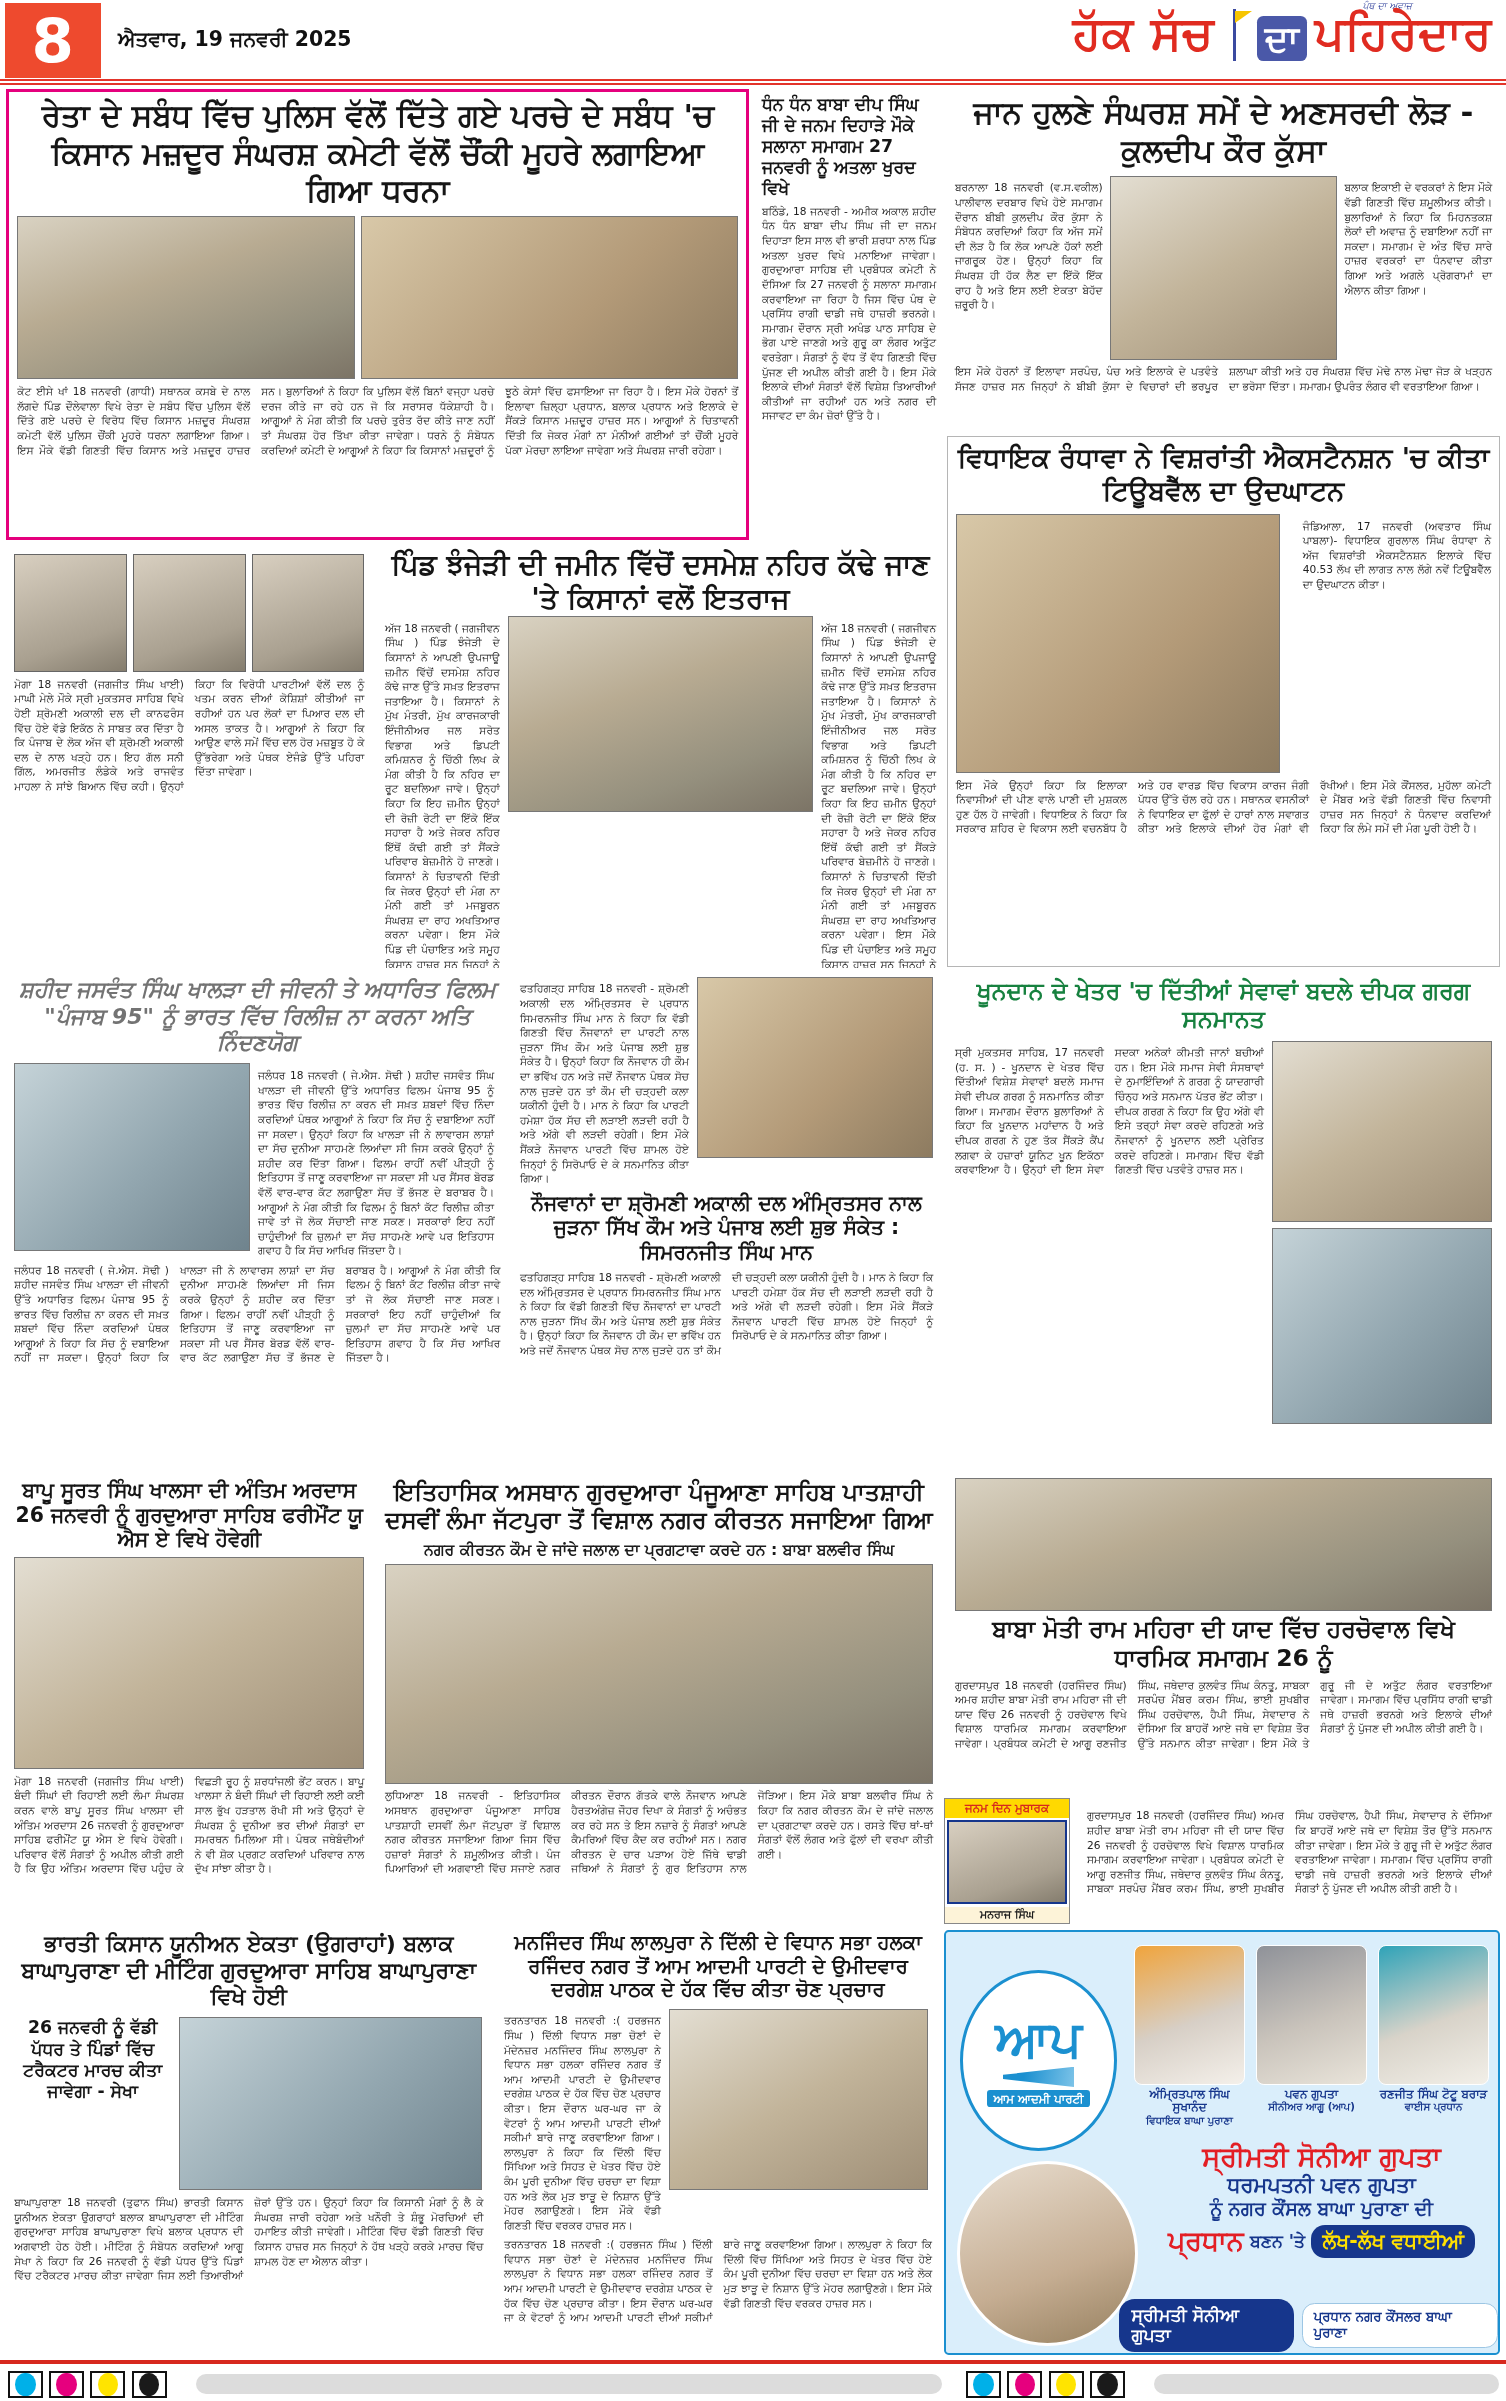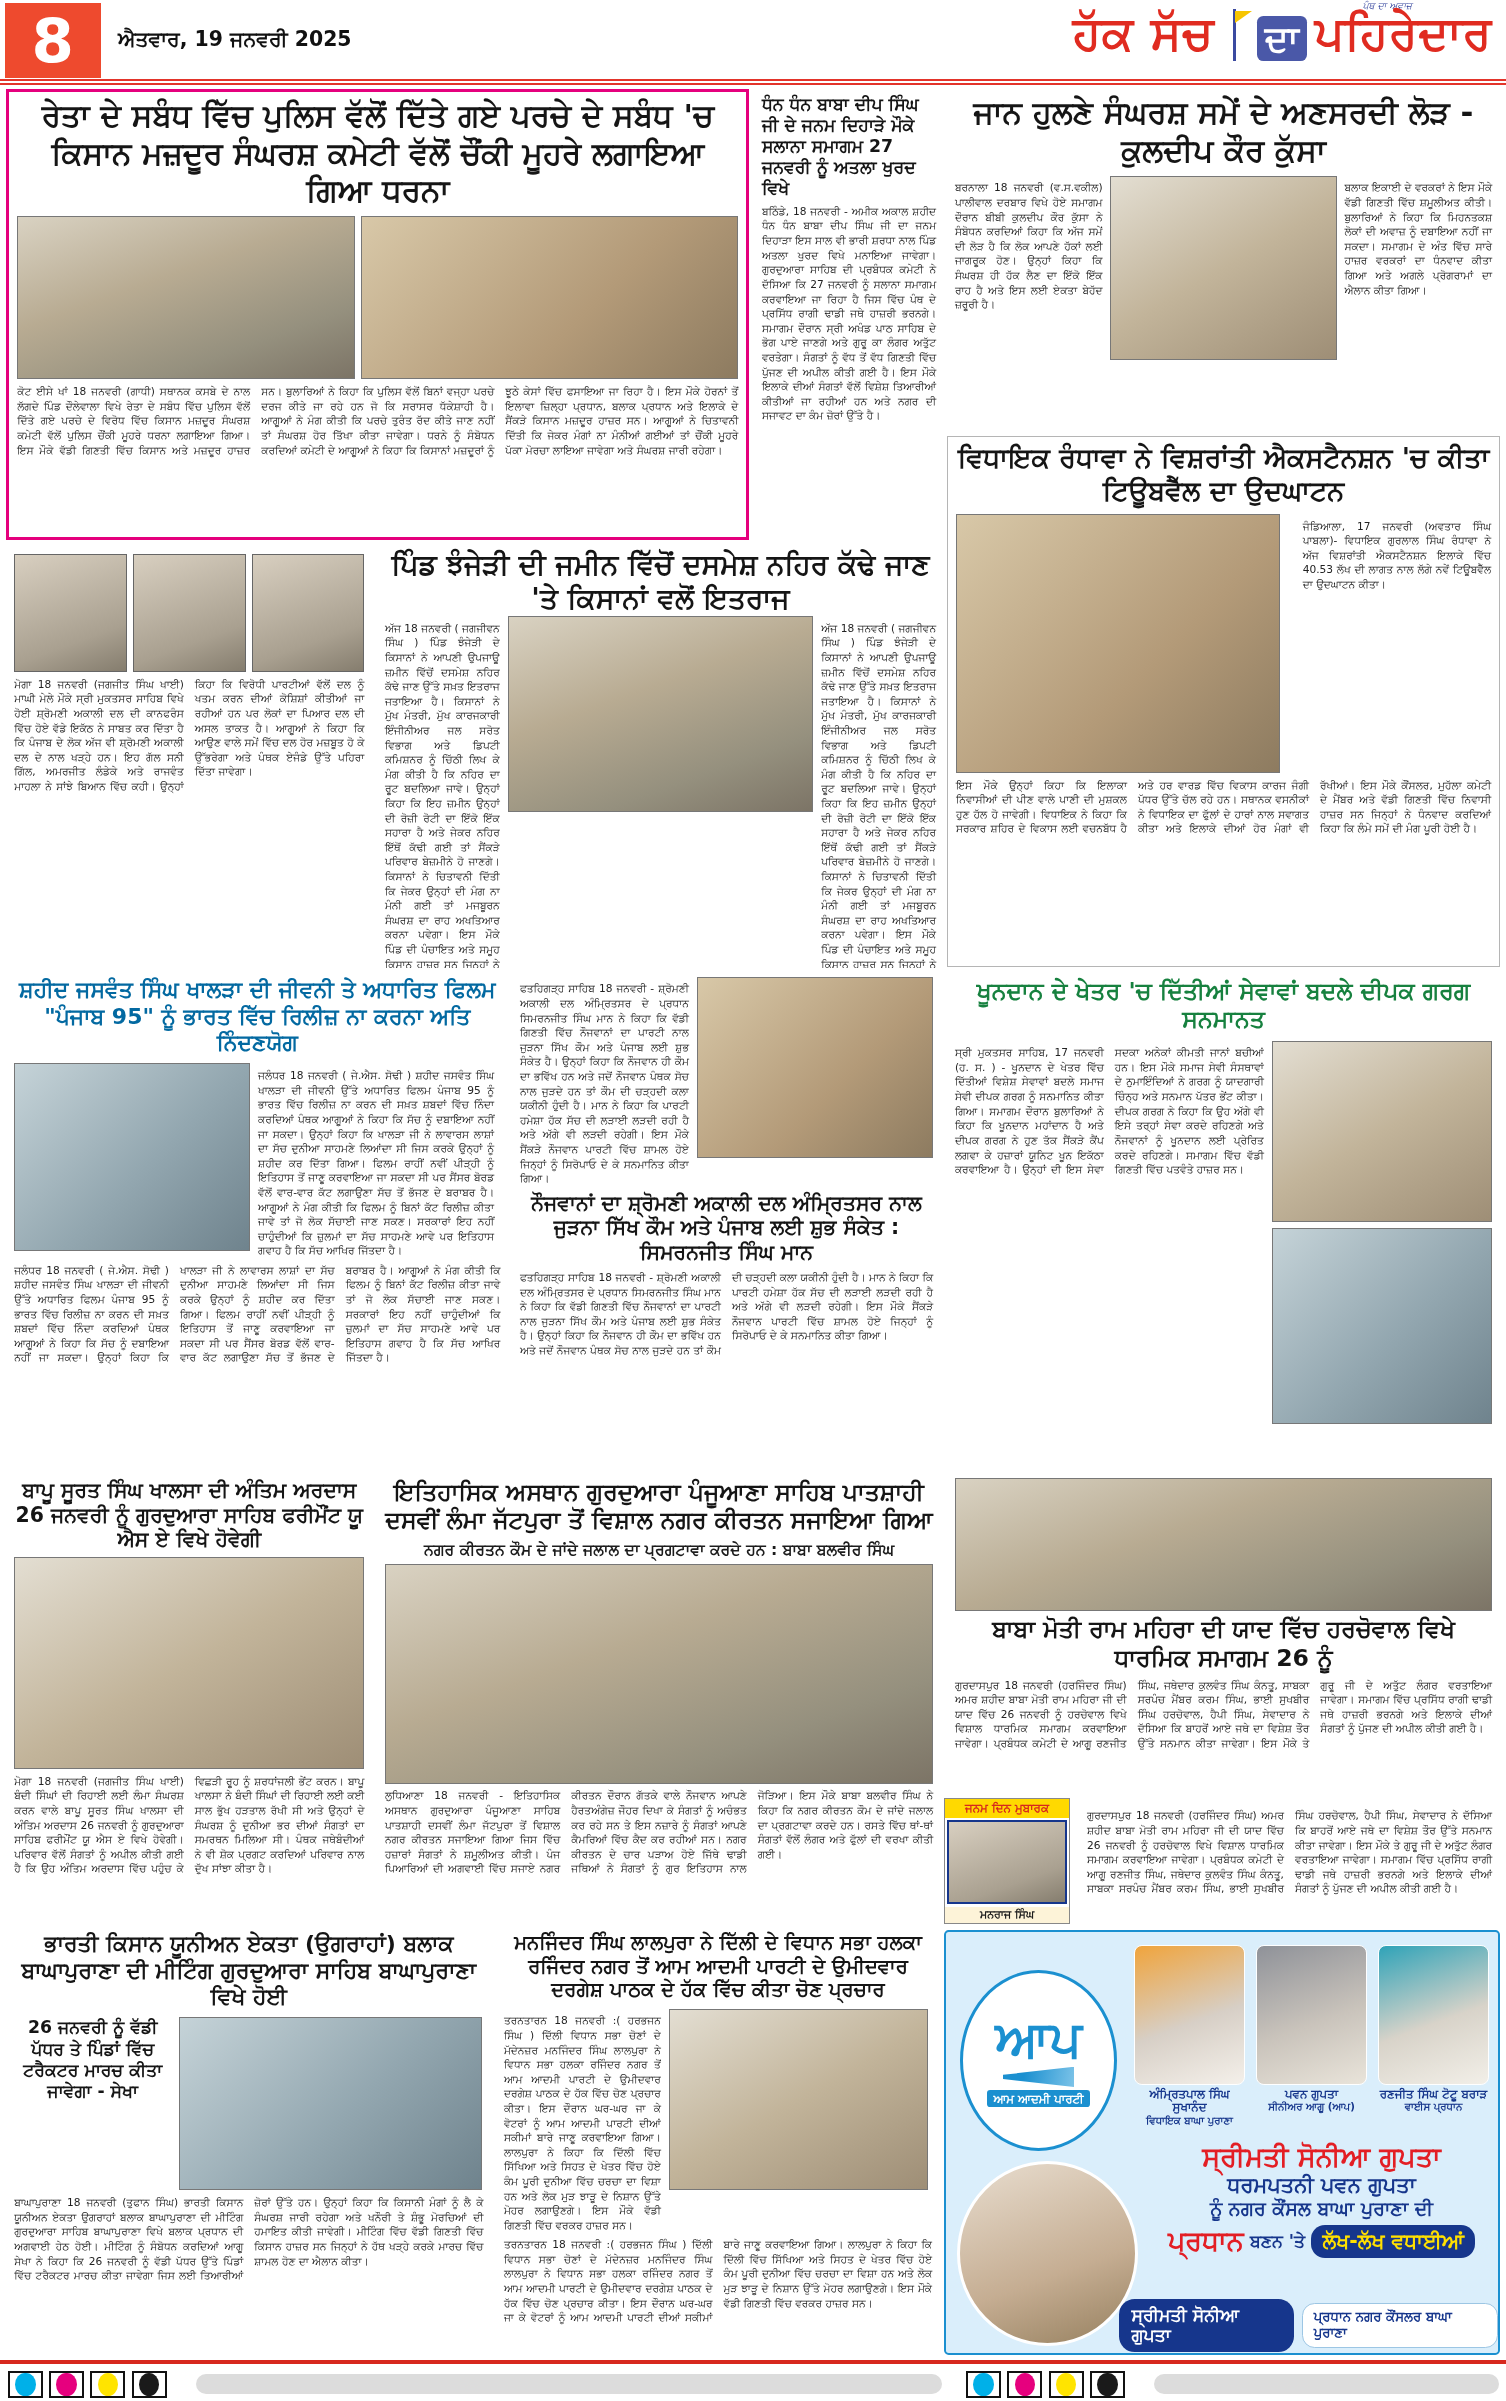--- a/index.html
+++ b/index.html
@@ -22,21 +22,21 @@
   .mast-flag { position:relative; width:27px; height:52px; }
   .mast-flag .pole { position:absolute; left:11px; top:0; width:3.1px; height:52px; background:#3b4aa0; }
   .mast-flag .pennant { position:absolute; left:12.6px; top:1.6px; width:0; height:0;
     border-top:12.6px solid #f7c500; border-right:17.3px solid transparent; }
   .mast-tag { position:absolute; right:94px; top:0; font-size:9.4px; color:#3b4aa0; font-style:italic; }
   .hdr-rule { position:absolute; left:0; top:79px; width:1506px; height:6.3px;
     border-top:2.4px solid #e3342a; border-bottom:2.4px solid #e3342a; }
   
   .art { position:absolute; background:#fff; border:0.8px solid #b5b5b5; padding:4.7px 7.9px; overflow:hidden; }
   .hl { font-weight:bold; text-align:center; color:#151515; line-height:1.22; }
-  .hl.orange { color:#0369a1; }
+  .hl.orange { color:#737373;font-style:italic; }
   .hl.green  { color:#17813f; }
   .subhead { font-weight:bold; text-align:center; margin:4.7px 0; }
   .subhead.greenbar { background:#e4f1e4; padding:6.3px 4.7px; }
   .bodytxt { font-size:10.6px; line-height:1.38; text-align:justify; color:#222; margin-top:4.7px; }
   .cols2 { column-count:2; column-gap:11px; }
   .cols3 { column-count:3; column-gap:11px; }
   .photo { background:linear-gradient(135deg,#cfc6b4 0%,#a8b0a2 45%,#8e9a92 100%);
     border:0.8px solid #777; width:100%; }
   .photo.warm { background:linear-gradient(135deg,#d8c8a8,#b39a78 60%,#8d7b60); }
   .photo.cool { background:linear-gradient(135deg,#c5d3d8,#93a7b0 55%,#6f838d); }
@@ -126,20 +126,21 @@
   <div class="bodytxt" style="height:298px;">ਬਠਿੰਡੇ, 18 ਜਨਵਰੀ - ਅਮੀਕ ਅਕਾਲ ਸ਼ਹੀਦ ਧੰਨ ਧੰਨ ਬਾਬਾ ਦੀਪ ਸਿੰਘ ਜੀ ਦਾ ਜਨਮ ਦਿਹਾੜਾ ਇਸ ਸਾਲ ਵੀ ਭਾਰੀ ਸ਼ਰਧਾ ਨਾਲ ਪਿੰਡ ਅਤਲਾ ਖੁਰਦ ਵਿਖੇ ਮਨਾਇਆ ਜਾਵੇਗਾ। ਗੁਰਦੁਆਰਾ ਸਾਹਿਬ ਦੀ ਪ੍ਰਬੰਧਕ ਕਮੇਟੀ ਨੇ ਦੱਸਿਆ ਕਿ 27 ਜਨਵਰੀ ਨੂੰ ਸਲਾਨਾ ਸਮਾਗਮ ਕਰਵਾਇਆ ਜਾ ਰਿਹਾ ਹੈ ਜਿਸ ਵਿੱਚ ਪੰਥ ਦੇ ਪ੍ਰਸਿੱਧ ਰਾਗੀ ਢਾਡੀ ਜਥੇ ਹਾਜ਼ਰੀ ਭਰਨਗੇ। ਸਮਾਗਮ ਦੌਰਾਨ ਸ੍ਰੀ ਅਖੰਡ ਪਾਠ ਸਾਹਿਬ ਦੇ ਭੋਗ ਪਾਏ ਜਾਣਗੇ ਅਤੇ ਗੁਰੂ ਕਾ ਲੰਗਰ ਅਤੁੱਟ ਵਰਤੇਗਾ। ਸੰਗਤਾਂ ਨੂੰ ਵੱਧ ਤੋਂ ਵੱਧ ਗਿਣਤੀ ਵਿੱਚ ਪੁੱਜਣ ਦੀ ਅਪੀਲ ਕੀਤੀ ਗਈ ਹੈ। ਇਸ ਮੌਕੇ ਇਲਾਕੇ ਦੀਆਂ ਸੰਗਤਾਂ ਵੱਲੋਂ ਵਿਸ਼ੇਸ਼ ਤਿਆਰੀਆਂ ਕੀਤੀਆਂ ਜਾ ਰਹੀਆਂ ਹਨ ਅਤੇ ਨਗਰ ਦੀ ਸਜਾਵਟ ਦਾ ਕੰਮ ਜ਼ੋਰਾਂ ਉੱਤੇ ਹੈ।</div>
 </div>
 
 <div class="art" style="left:947px; top:89px; width:553px; height:344px; border:none;">
   <div class="hl" style="font-size:31px;">ਜਾਨ ਹੁਲਣੇ ਸੰਘਰਸ਼ ਸਮੇਂ ਦੇ ਅਣਸਰਦੀ ਲੋੜ - ਕੁਲਦੀਪ ਕੌਰ ਕੁੱਸਾ</div>
   <div style="display:flex; gap:7.9px; margin-top:6.3px;">
     <div class="bodytxt" style="width:149px;">ਬਰਨਾਲਾ 18 ਜਨਵਰੀ (ਵ.ਸ.ਵਕੀਲ) ਪਾਲੀਵਾਲ ਦਰਬਾਰ ਵਿਖੇ ਹੋਏ ਸਮਾਗਮ ਦੌਰਾਨ ਬੀਬੀ ਕੁਲਦੀਪ ਕੌਰ ਕੁੱਸਾ ਨੇ ਸੰਬੋਧਨ ਕਰਦਿਆਂ ਕਿਹਾ ਕਿ ਅੱਜ ਸਮੇਂ ਦੀ ਲੋੜ ਹੈ ਕਿ ਲੋਕ ਆਪਣੇ ਹੱਕਾਂ ਲਈ ਜਾਗਰੂਕ ਹੋਣ। ਉਨ੍ਹਾਂ ਕਿਹਾ ਕਿ ਸੰਘਰਸ਼ ਹੀ ਹੱਕ ਲੈਣ ਦਾ ਇੱਕੋ ਇੱਕ ਰਾਹ ਹੈ ਅਤੇ ਇਸ ਲਈ ਏਕਤਾ ਬੇਹੱਦ ਜ਼ਰੂਰੀ ਹੈ।</div>
     <div class="photo indoor" style="width:228px; height:184px;"></div>
     <div class="bodytxt" style="width:149px;">ਬਲਾਕ ਇਕਾਈ ਦੇ ਵਰਕਰਾਂ ਨੇ ਇਸ ਮੌਕੇ ਵੱਡੀ ਗਿਣਤੀ ਵਿੱਚ ਸ਼ਮੂਲੀਅਤ ਕੀਤੀ। ਬੁਲਾਰਿਆਂ ਨੇ ਕਿਹਾ ਕਿ ਮਿਹਨਤਕਸ਼ ਲੋਕਾਂ ਦੀ ਅਵਾਜ਼ ਨੂੰ ਦਬਾਇਆ ਨਹੀਂ ਜਾ ਸਕਦਾ। ਸਮਾਗਮ ਦੇ ਅੰਤ ਵਿੱਚ ਸਾਰੇ ਹਾਜ਼ਰ ਵਰਕਰਾਂ ਦਾ ਧੰਨਵਾਦ ਕੀਤਾ ਗਿਆ ਅਤੇ ਅਗਲੇ ਪ੍ਰੋਗਰਾਮਾਂ ਦਾ ਐਲਾਨ ਕੀਤਾ ਗਿਆ।</div>
   </div>
+  <div class="bodytxt cols2" style="height:55px;">ਇਸ ਮੌਕੇ ਹੋਰਨਾਂ ਤੋਂ ਇਲਾਵਾ ਸਰਪੰਚ, ਪੰਚ ਅਤੇ ਇਲਾਕੇ ਦੇ ਪਤਵੰਤੇ ਸੱਜਣ ਹਾਜ਼ਰ ਸਨ ਜਿਨ੍ਹਾਂ ਨੇ ਬੀਬੀ ਕੁੱਸਾ ਦੇ ਵਿਚਾਰਾਂ ਦੀ ਭਰਪੂਰ ਸ਼ਲਾਘਾ ਕੀਤੀ ਅਤੇ ਹਰ ਸੰਘਰਸ਼ ਵਿੱਚ ਮੋਢੇ ਨਾਲ ਮੋਢਾ ਜੋੜ ਕੇ ਖੜ੍ਹਨ ਦਾ ਭਰੋਸਾ ਦਿੱਤਾ। ਸਮਾਗਮ ਉਪਰੰਤ ਲੰਗਰ ਵੀ ਵਰਤਾਇਆ ਗਿਆ।</div>
 </div>
 
 <div class="art" style="left:947px; top:436px; width:553px; height:531px;">
   <div class="hl" style="font-size:27px;">ਵਿਧਾਇਕ ਰੰਧਾਵਾ ਨੇ ਵਿਸ਼ਰਾਂਤੀ ਐਕਸਟੈਨਸ਼ਨ 'ਚ ਕੀਤਾ ਟਿਊਬਵੈੱਲ ਦਾ ਉਦਘਾਟਨ</div>
   <div style="display:flex; gap:23px; margin-top:6.3px;">
     <div class="photo warm" style="width:330px; height:259px;"></div>
     <div class="bodytxt" style="width:192px;">ਜੰਡਿਆਲਾ, 17 ਜਨਵਰੀ (ਅਵਤਾਰ ਸਿੰਘ ਪਾਬਲਾ)- ਵਿਧਾਇਕ ਗੁਰਲਾਲ ਸਿੰਘ ਰੰਧਾਵਾ ਨੇ ਅੱਜ ਵਿਸ਼ਰਾਂਤੀ ਐਕਸਟੈਨਸ਼ਨ ਇਲਾਕੇ ਵਿੱਚ 40.53 ਲੱਖ ਦੀ ਲਾਗਤ ਨਾਲ ਲੱਗੇ ਨਵੇਂ ਟਿਊਬਵੈੱਲ ਦਾ ਉਦਘਾਟਨ ਕੀਤਾ।</div>
   </div>
   <div class="bodytxt cols3" style="height:181px;">ਇਸ ਮੌਕੇ ਉਨ੍ਹਾਂ ਕਿਹਾ ਕਿ ਇਲਾਕਾ ਨਿਵਾਸੀਆਂ ਦੀ ਪੀਣ ਵਾਲੇ ਪਾਣੀ ਦੀ ਮੁਸ਼ਕਲ ਹੁਣ ਹੱਲ ਹੋ ਜਾਵੇਗੀ। ਵਿਧਾਇਕ ਨੇ ਕਿਹਾ ਕਿ ਸਰਕਾਰ ਸ਼ਹਿਰ ਦੇ ਵਿਕਾਸ ਲਈ ਵਚਨਬੱਧ ਹੈ ਅਤੇ ਹਰ ਵਾਰਡ ਵਿੱਚ ਵਿਕਾਸ ਕਾਰਜ ਜੰਗੀ ਪੱਧਰ ਉੱਤੇ ਚੱਲ ਰਹੇ ਹਨ। ਸਥਾਨਕ ਵਸਨੀਕਾਂ ਨੇ ਵਿਧਾਇਕ ਦਾ ਫੁੱਲਾਂ ਦੇ ਹਾਰਾਂ ਨਾਲ ਸਵਾਗਤ ਕੀਤਾ ਅਤੇ ਇਲਾਕੇ ਦੀਆਂ ਹੋਰ ਮੰਗਾਂ ਵੀ ਰੱਖੀਆਂ। ਇਸ ਮੌਕੇ ਕੌਂਸਲਰ, ਮੁਹੱਲਾ ਕਮੇਟੀ ਦੇ ਮੈਂਬਰ ਅਤੇ ਵੱਡੀ ਗਿਣਤੀ ਵਿੱਚ ਨਿਵਾਸੀ ਹਾਜ਼ਰ ਸਨ ਜਿਨ੍ਹਾਂ ਨੇ ਧੰਨਵਾਦ ਕਰਦਿਆਂ ਕਿਹਾ ਕਿ ਲੰਮੇ ਸਮੇਂ ਦੀ ਮੰਗ ਪੂਰੀ ਹੋਈ ਹੈ।</div>
 </div>

